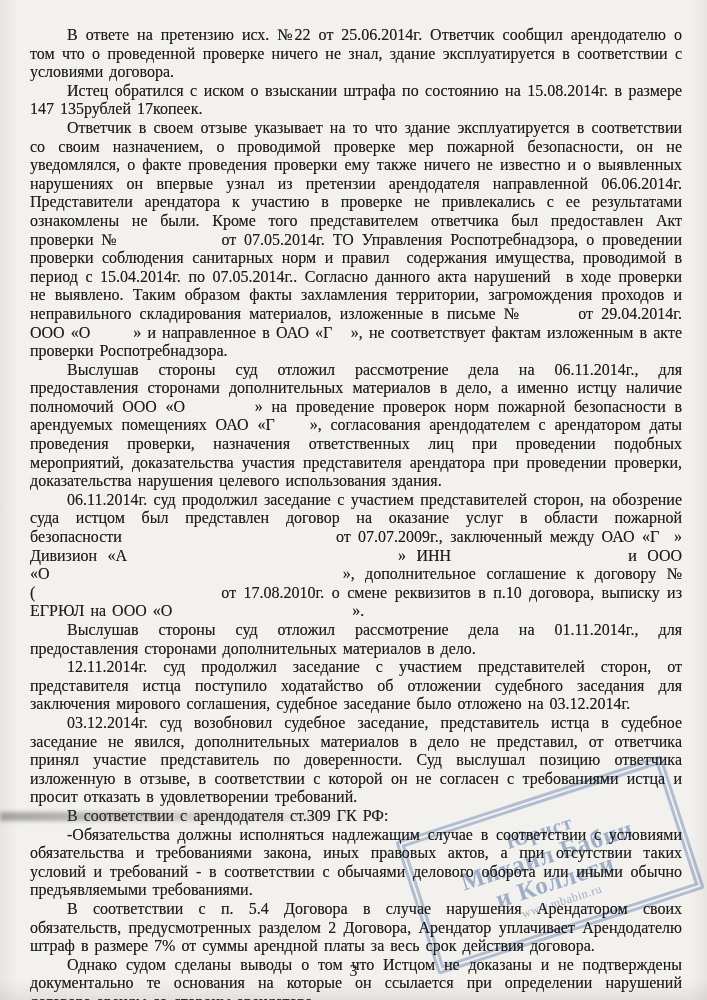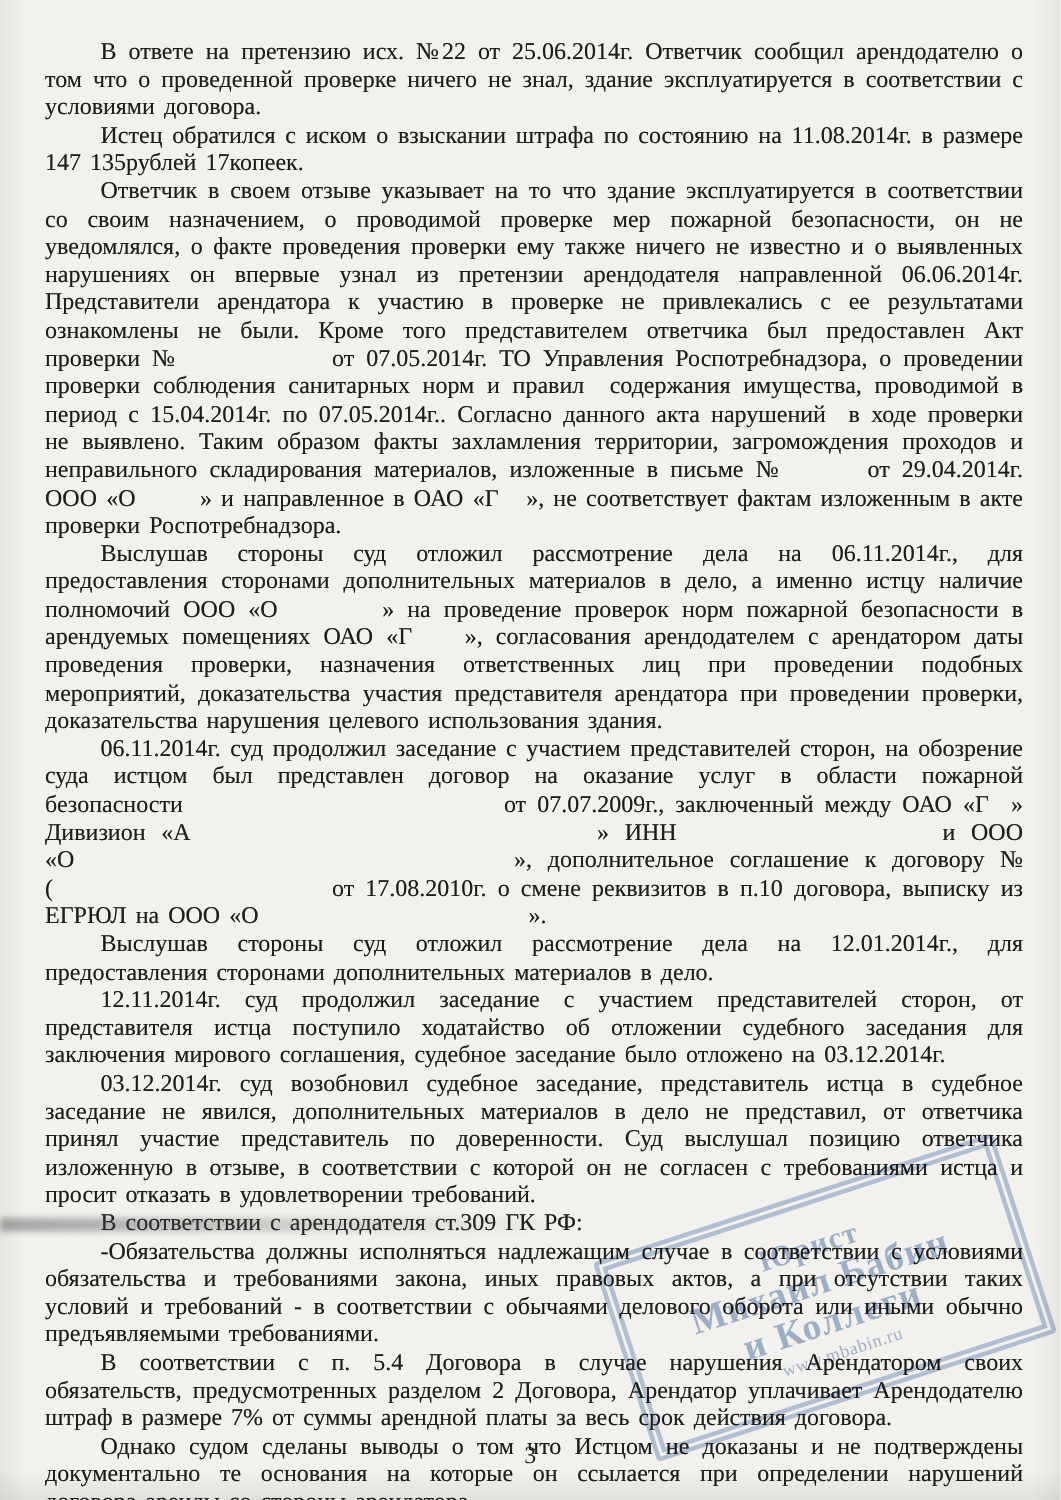--- a/index.html
+++ b/index.html
@@ -53,25 +53,25 @@
     filter:blur(2px);
   }
 </style>
 </head>
 <body>
 
 <div class="page">
 
   <div class="textblock">
     <p>В ответе на претензию исх. №22 от 25.06.2014г. Ответчик сообщил арендодателю о том что о проведенной проверке ничего не знал, здание эксплуатируется в соответствии с условиями договора.</p>
-    <p>Истец обратился с иском о взыскании штрафа по состоянию на 11.08.2014г. в размере 147 135рублей 17копеек.</p>
+    <p>Истец обратился с иском о взыскании штрафа по состоянию на 15.08.2014г. в размере 147 135рублей 17копеек.</p>
     <p>Ответчик в своем отзыве указывает на то что здание эксплуатируется в соответствии со своим назначением, о проводимой проверке мер пожарной безопасности, он не уведомлялся, о факте проведения проверки ему также ничего не известно и о выявленных нарушениях он впервые узнал из претензии арендодателя направленной 06.06.2014г. Представители арендатора к участию в проверке не привлекались с ее результатами ознакомлены не были. Кроме того представителем ответчика был предоставлен Акт проверки №&nbsp;&nbsp;&nbsp;&nbsp;&nbsp;&nbsp;&nbsp;&nbsp;&nbsp;&nbsp;&nbsp;&nbsp; от 07.05.2014г. ТО Управления Роспотребнадзора, о проведении проверки соблюдения санитарных норм и правил&nbsp; содержания имущества, проводимой в период с 15.04.2014г. по 07.05.2014г.. Согласно данного акта нарушений&nbsp; в ходе проверки не выявлено. Таким образом факты захламления территории, загромождения проходов и неправильного складирования материалов, изложенные в письме №&nbsp;&nbsp;&nbsp;&nbsp;&nbsp;&nbsp; от 29.04.2014г. ООО «О&nbsp;&nbsp;&nbsp;&nbsp;&nbsp;&nbsp;&nbsp;» и направленное в ОАО «Г&nbsp;&nbsp;&nbsp;», не соответствует фактам изложенным в акте проверки Роспотребнадзора.</p>
     <p>Выслушав стороны суд отложил рассмотрение дела на 06.11.2014г., для предоставления сторонами дополнительных материалов в дело, а именно истцу наличие полномочий ООО «О&nbsp;&nbsp;&nbsp;&nbsp;&nbsp;&nbsp;&nbsp;&nbsp;» на проведение проверок норм пожарной безопасности в арендуемых помещениях ОАО «Г&nbsp;&nbsp;&nbsp;&nbsp;», согласования арендодателем с арендатором даты проведения проверки, назначения ответственных лиц при проведении подобных мероприятий, доказательства участия представителя арендатора при проведении проверки, доказательства нарушения целевого использования здания.</p>
     <p>06.11.2014г. суд продолжил заседание с участием представителей сторон, на обозрение суда истцом был представлен договор на оказание услуг в области пожарной безопасности&nbsp;&nbsp;&nbsp;&nbsp;&nbsp;&nbsp;&nbsp;&nbsp;&nbsp;&nbsp;&nbsp;&nbsp;&nbsp;&nbsp;&nbsp;&nbsp;&nbsp;&nbsp;&nbsp;&nbsp;&nbsp;&nbsp;&nbsp;&nbsp;&nbsp;&nbsp;&nbsp;&nbsp; от 07.07.2009г., заключенный между ОАО «Г&nbsp;&nbsp;» Дивизион «А&nbsp;&nbsp;&nbsp;&nbsp;&nbsp;&nbsp;&nbsp;&nbsp;&nbsp;&nbsp;&nbsp;&nbsp;&nbsp;&nbsp;&nbsp;&nbsp;&nbsp;&nbsp;&nbsp;&nbsp;&nbsp;&nbsp;&nbsp;&nbsp;&nbsp;&nbsp;» ИНН&nbsp;&nbsp;&nbsp;&nbsp;&nbsp;&nbsp;&nbsp;&nbsp;&nbsp;&nbsp;&nbsp;&nbsp;&nbsp;&nbsp;&nbsp;&nbsp; и ООО «О&nbsp;&nbsp;&nbsp;&nbsp;&nbsp;&nbsp;&nbsp;&nbsp;&nbsp;&nbsp;&nbsp;&nbsp;&nbsp;&nbsp;&nbsp;&nbsp;&nbsp;&nbsp;&nbsp;&nbsp;&nbsp;&nbsp;&nbsp;&nbsp;&nbsp;&nbsp;&nbsp;&nbsp;», дополнительное соглашение к договору №(&nbsp;&nbsp;&nbsp;&nbsp;&nbsp;&nbsp;&nbsp;&nbsp;&nbsp;&nbsp;&nbsp;&nbsp;&nbsp;&nbsp;&nbsp;&nbsp;&nbsp;&nbsp;&nbsp;&nbsp;&nbsp;&nbsp;&nbsp;&nbsp; от 17.08.2010г. о смене реквизитов в п.10 договора, выписку из ЕГРЮЛ на ООО «О&nbsp;&nbsp;&nbsp;&nbsp;&nbsp;&nbsp;&nbsp;&nbsp;&nbsp;&nbsp;&nbsp;&nbsp;&nbsp;&nbsp;&nbsp;&nbsp;&nbsp;&nbsp;&nbsp;&nbsp;&nbsp;&nbsp;&nbsp;&nbsp;&nbsp;&nbsp;&nbsp;&nbsp;&nbsp;&nbsp;».</p>
-    <p>Выслушав стороны суд отложил рассмотрение дела на 12.01.2014г., для предоставления сторонами дополнительных материалов в дело.</p>
+    <p>Выслушав стороны суд отложил рассмотрение дела на 01.11.2014г., для предоставления сторонами дополнительных материалов в дело.</p>
     <p>12.11.2014г. суд продолжил заседание с участием представителей сторон, от представителя истца поступило ходатайство об отложении судебного заседания для заключения мирового соглашения, судебное заседание было отложено на 03.12.2014г.</p>
     <p>03.12.2014г. суд возобновил судебное заседание, представитель истца в судебное заседание не явился, дополнительных материалов в дело не представил, от ответчика принял участие представитель по доверенности. Суд выслушал позицию ответчика изложенную в отзыве, в соответствии с которой он не согласен с требованиями истца и просит отказать в удовлетворении требований.</p>
     <p>В соответствии с арендодателя ст.309 ГК РФ:</p>
     <p>-Обязательства должны исполняться надлежащим случае в соответствии с условиями обязательства и требованиями закона, иных правовых актов, а при отсутствии таких условий и требований - в соответствии с обычаями делового оборота или иными обычно предъявляемыми требованиями.</p>
     <p>В соответствии с п. 5.4 Договора в случае нарушения Арендатором своих обязательств, предусмотренных разделом 2 Договора, Арендатор уплачивает Арендодателю штраф в размере 7% от суммы арендной платы за весь срок действия договора.</p>
     <p>Однако судом сделаны выводы о том что Истцом не доказаны и не подтверждены документально те основания на которые он ссылается при определении нарушений договора аренды со стороны арендатора.</p>
   </div>
 
   <div class="stamp">
     <div class="s1">Юрист</div>

